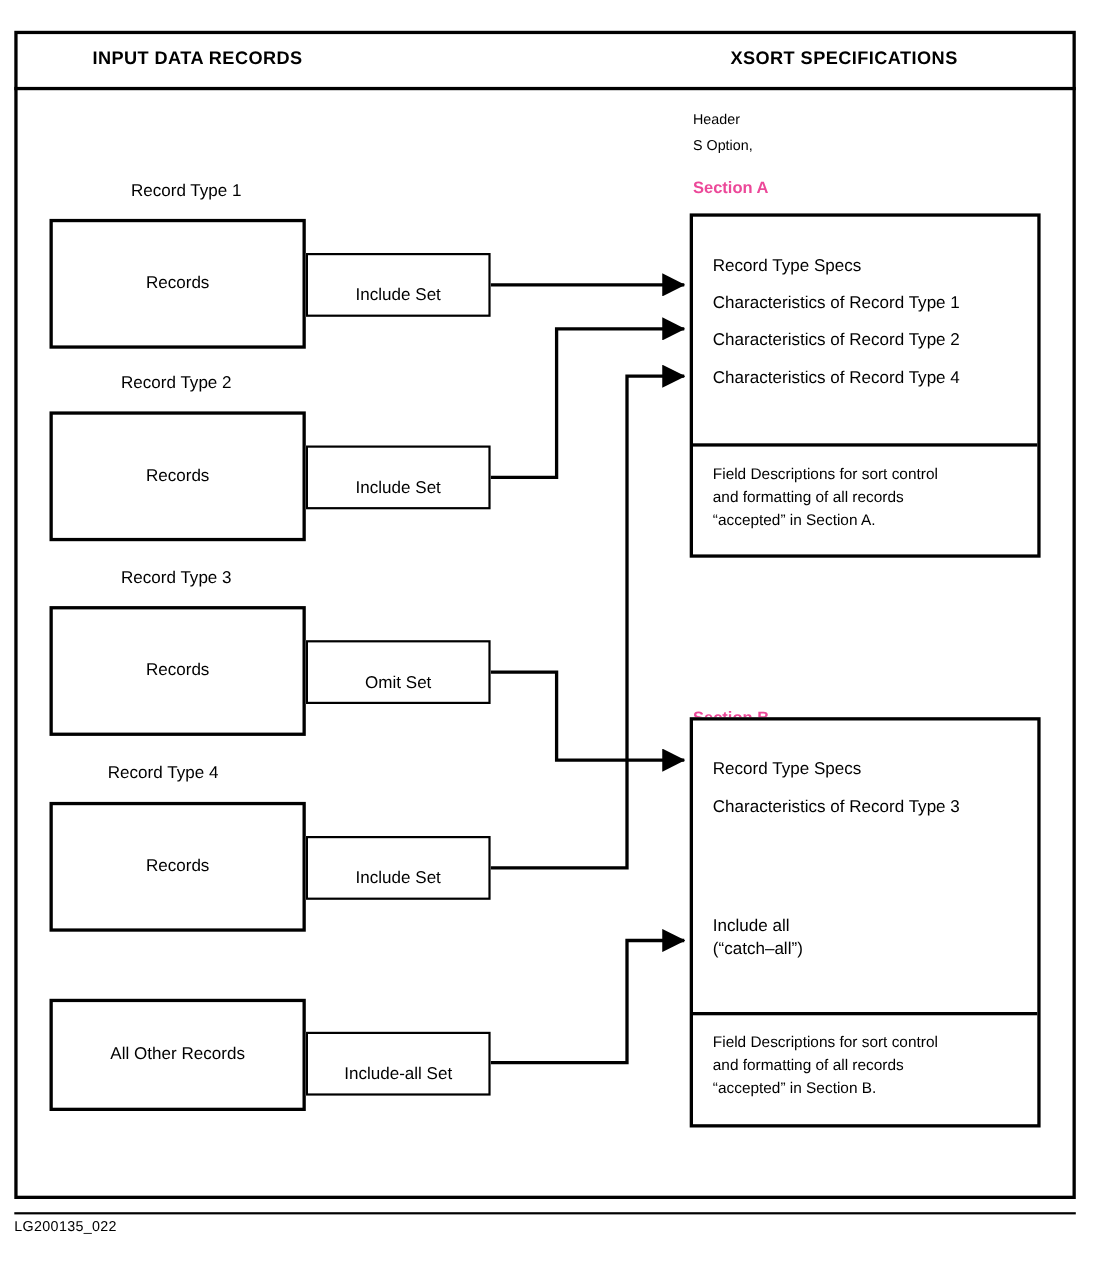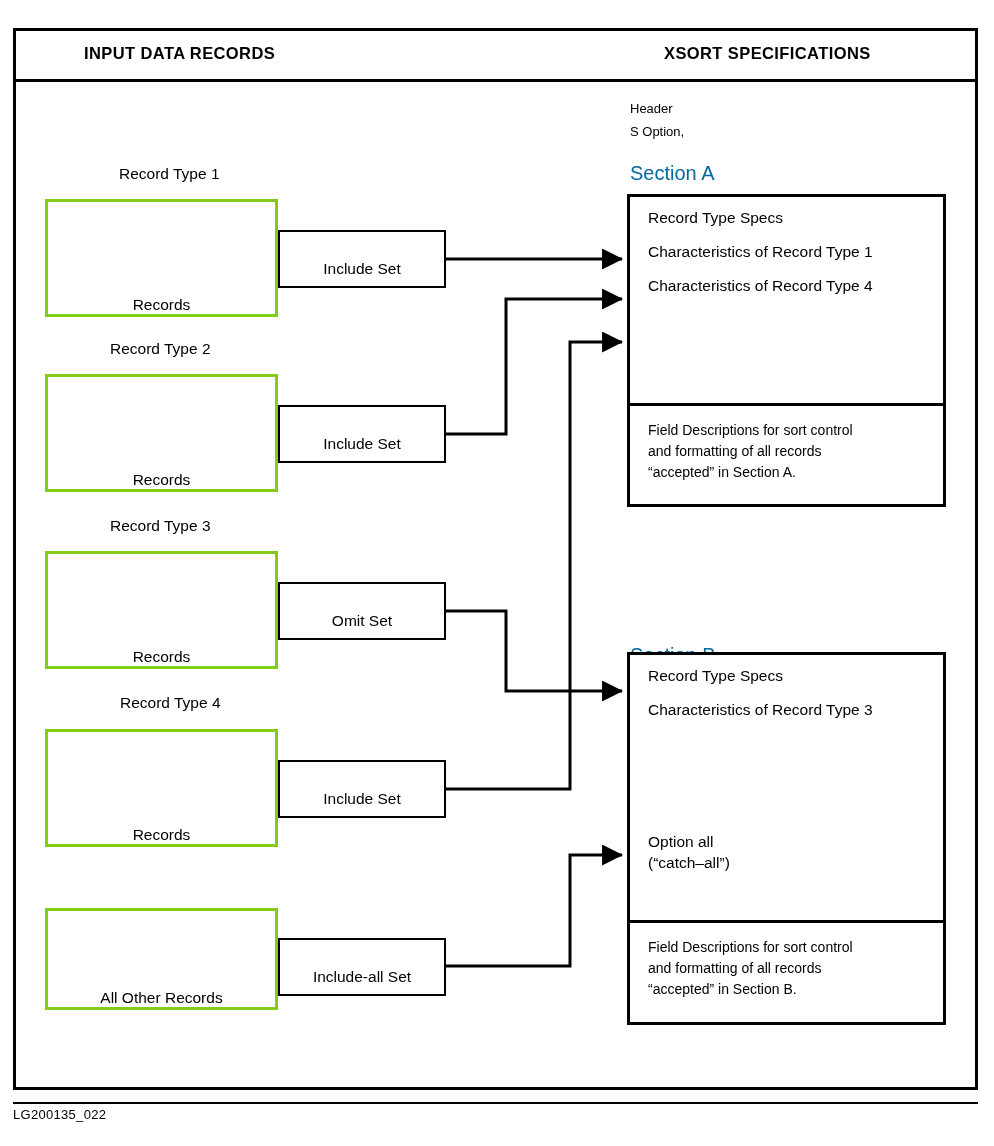--- a/index.html
+++ b/index.html
@@ -54,25 +54,25 @@
   
   .rec-label {
     position: absolute;
     font-size: 15.5px;
     color: #000;
     white-space: nowrap;
   }
   .rec-box {
     position: absolute;
     width: 233px;
-    border: 3px solid #84cc16;
+    border: 3px solid #000000;
     box-sizing: border-box;
     background: #fff;
     display: flex;
-    align-items: flex-end;
+    align-items: center;
     justify-content: center;
   }
   .rec-box .rec-text {
     font-size: 15.5px;
     color: #000;
     white-space: nowrap;
   }
 
   
   .set-box {
@@ -90,43 +90,44 @@
   .set-box .set-text {
     font-size: 15.5px;
     color: #000;
     white-space: nowrap;
     margin-top: 20px;
   }
 
   
   .sec-label {
     position: absolute;
-    font-size: 20px;
-    color: #0369a1;
-    white-space: nowrap;
+    font-size: 15px;
+    color: #ec4899;
+    white-space: nowrap;
+    font-weight: bold;
   }
   .hdr-line {
     position: absolute;
     font-size: 13px;
     color: #000;
     white-space: nowrap;
   }
   .sec-box {
     position: absolute;
     left: 627px;
     width: 319px;
     border: 3px solid #000;
     box-sizing: border-box;
     background: #fff;
     z-index: 3;
   }
   .sec-upper {
     position: relative;
     box-sizing: border-box;
-    padding: 12px 0 0 18px;
+    padding: 36px 0 0 18px;
   }
   .sec-divider {
     height: 2.5px;
     background: #000;
     width: 100%;
   }
   .sec-lower {
     box-sizing: border-box;
     padding: 14px 0 0 18px;
   }
@@ -228,21 +229,21 @@
   </div>
 
   <div class="rec-label" style="left:110px; top:517px;">Record Type 3</div>
   <div class="rec-box" style="left:45px; top:551px; height:118px;">
     <span class="rec-text">Records</span>
   </div>
   <div class="set-box" style="left:278px; top:582px;">
     <span class="set-text">Omit Set</span>
   </div>
 
-  <div class="rec-label" style="left:120px; top:694px;">Record Type 4</div>
+  <div class="rec-label" style="left:98px; top:694px;">Record Type 4</div>
   <div class="rec-box" style="left:45px; top:729px; height:118px;">
     <span class="rec-text">Records</span>
   </div>
   <div class="set-box" style="left:278px; top:760px;">
     <span class="set-text">Include Set</span>
   </div>
 
   <div class="rec-box" style="left:45px; top:908px; height:102px;">
     <span class="rec-text">All Other Records</span>
   </div>
@@ -252,38 +253,39 @@
 
   <div class="hdr-line" style="left:630px; top:101px;">Header</div>
   <div class="hdr-line" style="left:630px; top:124px;">S Option,</div>
 
   <div class="sec-label" style="left:630px; top:162px;">Section A</div>
 
   <div class="sec-box" style="top:194px; height:313px;">
     <div class="sec-upper" style="height:206px;">
       <div class="spec-line">Record Type Specs</div>
       <div class="spec-line">Characteristics of Record Type 1</div>
+      <div class="spec-line">Characteristics of Record Type 2</div>
       <div class="spec-line">Characteristics of Record Type 4</div>
     </div>
     <div class="sec-divider"></div>
     <div class="sec-lower">
       <div class="desc-line">Field Descriptions for sort control</div>
       <div class="desc-line">and formatting of all records</div>
       <div class="desc-line">“accepted” in Section A.</div>
     </div>
   </div>
 
   <div class="sec-label" style="left:630px; top:644px;">Section B</div>
 
   <div class="sec-box" style="top:652px; height:373px;">
     <div class="sec-upper" style="height:265px; position:relative;">
       <div class="spec-line">Record Type Specs</div>
       <div class="spec-line">Characteristics of Record Type 3</div>
       <div style="position:absolute; left:18px; top:176px;">
-        <div class="catchall-line">Option all</div>
+        <div class="catchall-line">Include all</div>
         <div class="catchall-line">(“catch–all”)</div>
       </div>
     </div>
     <div class="sec-divider"></div>
     <div class="sec-lower">
       <div class="desc-line">Field Descriptions for sort control</div>
       <div class="desc-line">and formatting of all records</div>
       <div class="desc-line">“accepted” in Section B.</div>
     </div>
   </div>

